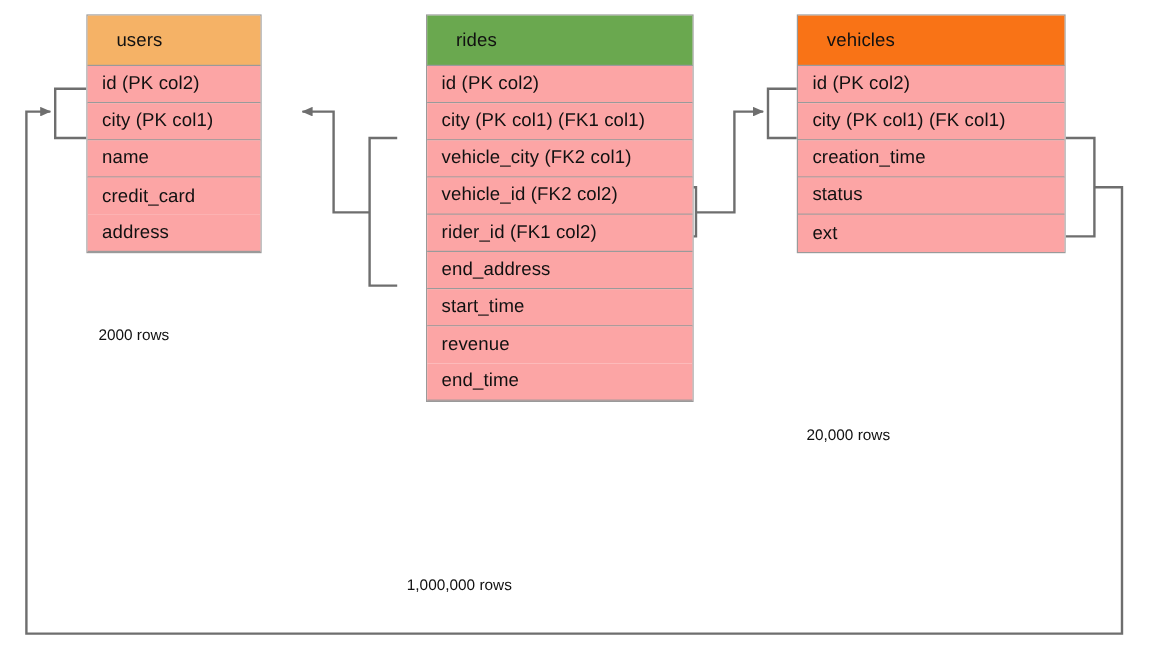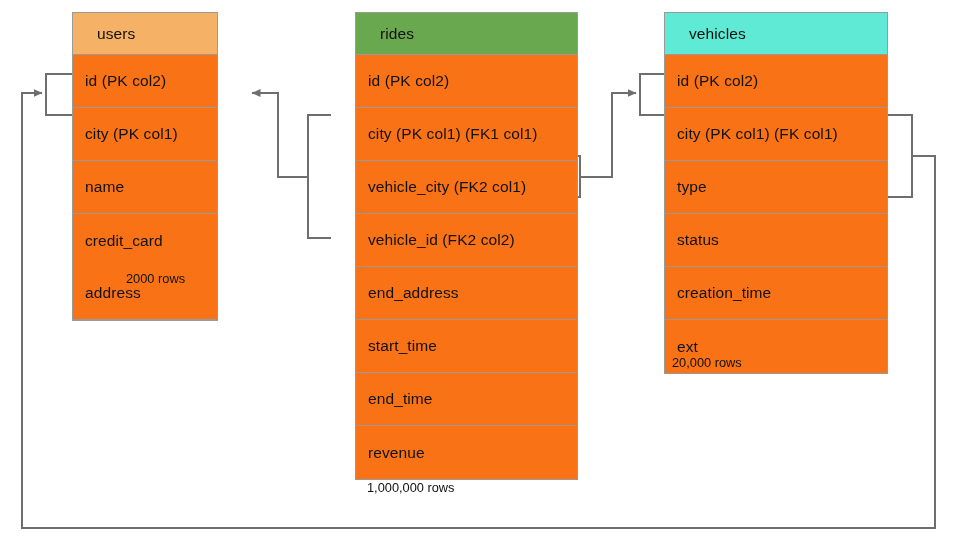--- a/index.html
+++ b/index.html
@@ -38,29 +38,29 @@
     box-sizing: border-box;
     border-bottom: 1px solid #9a9a9a;
     display: flex;
     align-items: center;
     padding-left: 24px;
     font-size: 15.5px;
     color: #111111;
     letter-spacing: 0.1px;
   }
   .field {
-    height: 53px;
+    height: 31px;
     box-sizing: border-box;
     border-bottom: 1px solid #9a9a9a;
     display: flex;
     align-items: center;
     padding-left: 12px;
     font-size: 15.5px;
     color: #111111;
-    background: #f97316;
+    background: #fca5a5;
     letter-spacing: 0.1px;
   }
   .field.last {
     border-bottom: none;
   }
   .rowcount {
     position: absolute;
     font-size: 12.8px;
     color: #111111;
     white-space: nowrap;
@@ -112,39 +112,39 @@
   </svg>
 
   <div class="entity" style="left:72px; top:12px; width:146px;">
     <div class="entity-header" style="background:#f5b266;">users</div>
     <div class="field">id (PK col2)</div>
     <div class="field">city (PK col1)</div>
     <div class="field">name</div>
     <div class="field last">credit_card</div>
     <div class="field">address</div>
   </div>
-  <div class="rowcount" style="left:82px; top:271px;margin-left:44px;">2000 rows</div>
+  <div class="rowcount" style="left:82px; top:271px;">2000 rows</div>
 
   <div class="entity" style="left:331px; top:12px; width:223px;margin-left:24px;">
     <div class="entity-header" style="background:#6aa84f;">rides</div>
     <div class="field">id (PK col2)</div>
     <div class="field">city (PK col1) (FK1 col1)</div>
     <div class="field">vehicle_city (FK2 col1)</div>
     <div class="field">vehicle_id (FK2 col2)</div>
+    <div class="field">rider_id (FK1 col2)</div>
     <div class="field">end_address</div>
     <div class="field">start_time</div>
+    <div class="field last">revenue</div>
     <div class="field">end_time</div>
-    <div class="field last">revenue</div>
   </div>
-  <div class="rowcount" style="left:339px; top:480px;margin-left:28px;">1,000,000 rows</div>
+  <div class="rowcount" style="left:339px; top:480px;">1,000,000 rows</div>
 
   <div class="entity" style="left:664px; top:12px; width:224px;">
-    <div class="entity-header" style="background:#5eead4;">vehicles</div>
+    <div class="entity-header" style="background:#f97316;">vehicles</div>
     <div class="field">id (PK col2)</div>
     <div class="field">city (PK col1) (FK col1)</div>
-    <div class="field">type</div>
+    <div class="field">creation_time</div>
     <div class="field">status</div>
-    <div class="field">creation_time</div>
     <div class="field last">ext</div>
   </div>
   <div class="rowcount" style="left:672px; top:355px;">20,000 rows</div>
 
 </div>
 
 </body></html>

